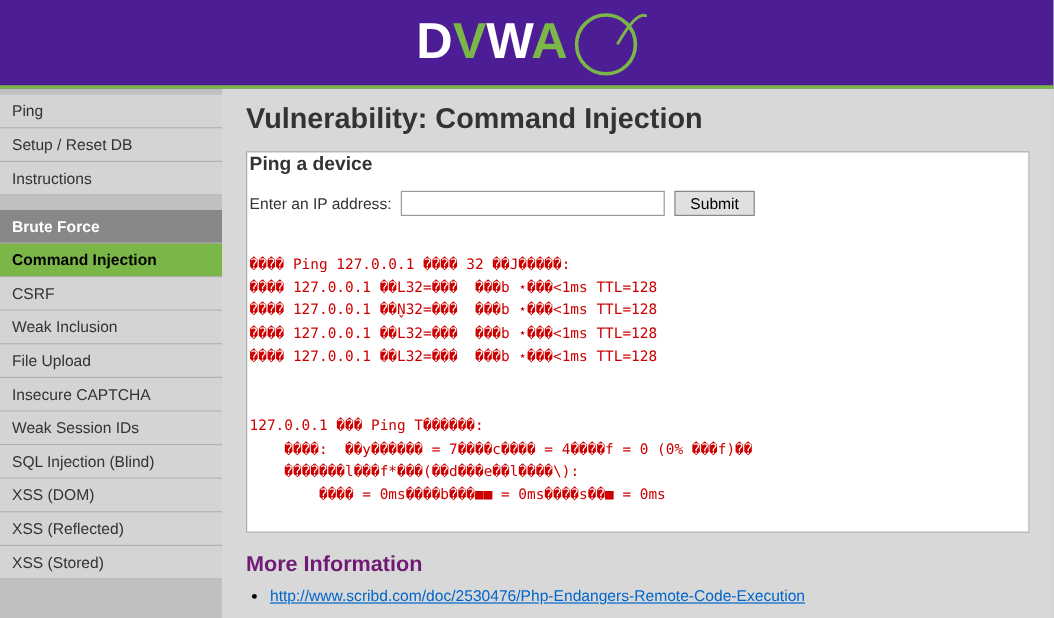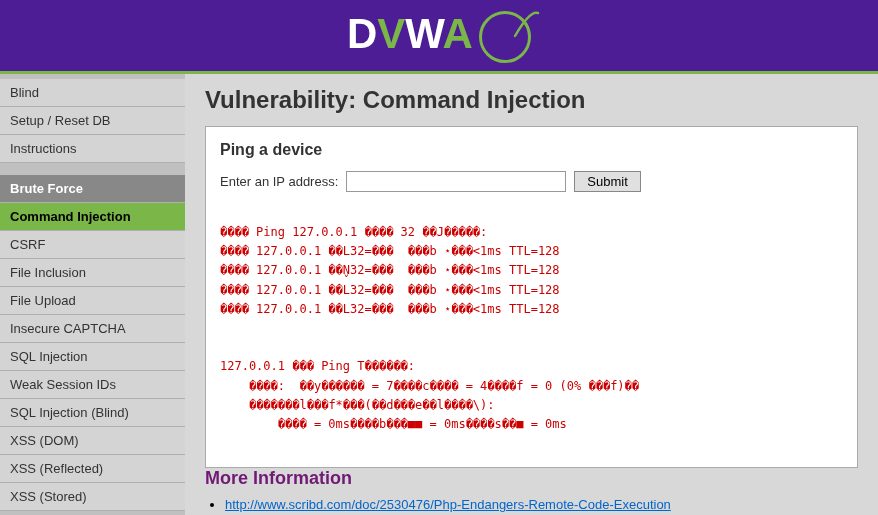--- a/index.html
+++ b/index.html
@@ -85,21 +85,22 @@
       font-size: 24px;
       font-weight: bold;
       color: #333;
       margin-bottom: 12px;
     }
 
     
     .ping-box {
       background: white;
       border: 1px solid #aaa;
-      padding: 14px;
+      padding: 2px;
+      margin-bottom: 16px;
     }
     .ping-box h2 {
       font-size: 16px;
       font-weight: bold;
       color: #333;
       margin-bottom: 12px;
     }
     .ping-form {
       display: flex;
       align-items: center;
@@ -160,31 +161,30 @@
       <svg class="logo-swoosh" viewBox="0 0 30 30">
         <path d="M5,28 Q20,2 28,5" stroke="#7ab648" stroke-width="2.5" fill="none" stroke-linecap="round"></path>
       </svg>
     </span>
   </div>
 </div>
 
 <div id="layout">
 
   <nav id="sidebar">
-    <a class="sidebar-item">Blind</a>
+    <a class="sidebar-item">Ping</a>
     <a class="sidebar-item">Setup / Reset DB</a>
     <a class="sidebar-item">Instructions</a>
     <div class="sidebar-divider"></div>
     <a class="sidebar-item section-header">Brute Force</a>
     <a class="sidebar-item active">Command Injection</a>
     <a class="sidebar-item">CSRF</a>
-    <a class="sidebar-item">File Inclusion</a>
+    <a class="sidebar-item">Weak Inclusion</a>
     <a class="sidebar-item">File Upload</a>
     <a class="sidebar-item">Insecure CAPTCHA</a>
-    <a class="sidebar-item">SQL Injection</a>
     <a class="sidebar-item">Weak Session IDs</a>
     <a class="sidebar-item">SQL Injection (Blind)</a>
     <a class="sidebar-item">XSS (DOM)</a>
     <a class="sidebar-item">XSS (Reflected)</a>
     <a class="sidebar-item">XSS (Stored)</a>
   </nav>
 
   <main id="main">
     <h1 id="page-title">Vulnerability: Command Injection</h1>
 

